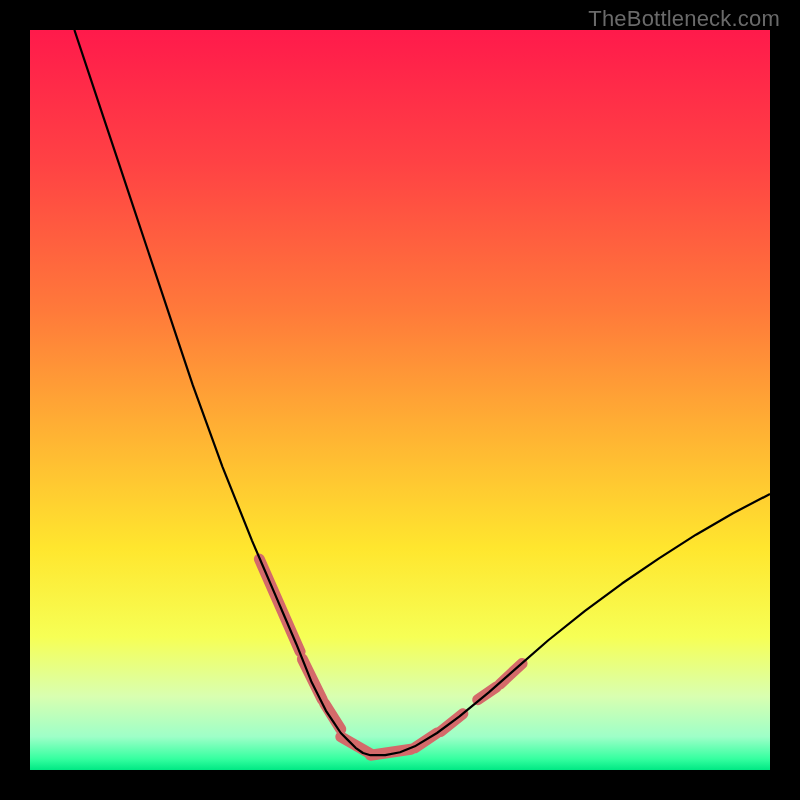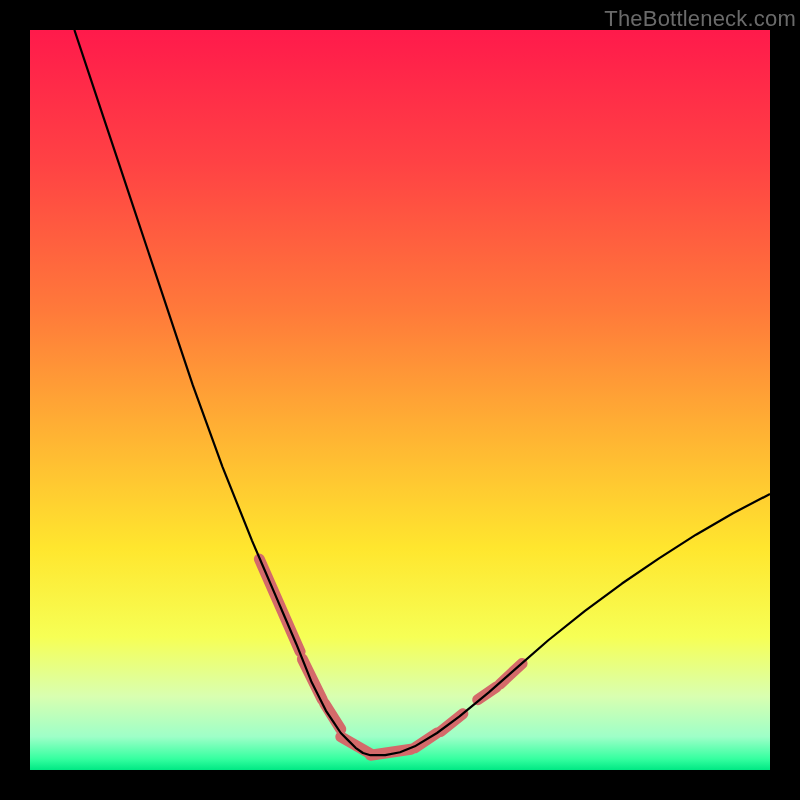--- a/index.html
+++ b/index.html
@@ -23,21 +23,21 @@
     position: absolute;
     top: 30px;
     left: 30px;
     width: 740px;
     height: 740px;
     
   }
   .watermark {
     position: absolute;
     top: 6px;
-    right: 4px;
+    right: 20px;
     color: #6a6a6a;
     font-size: 22px;
     font-weight: 500;
     letter-spacing: 0.2px;
     user-select: none;
   }
   svg {
     display: block;
   }
 </style>

